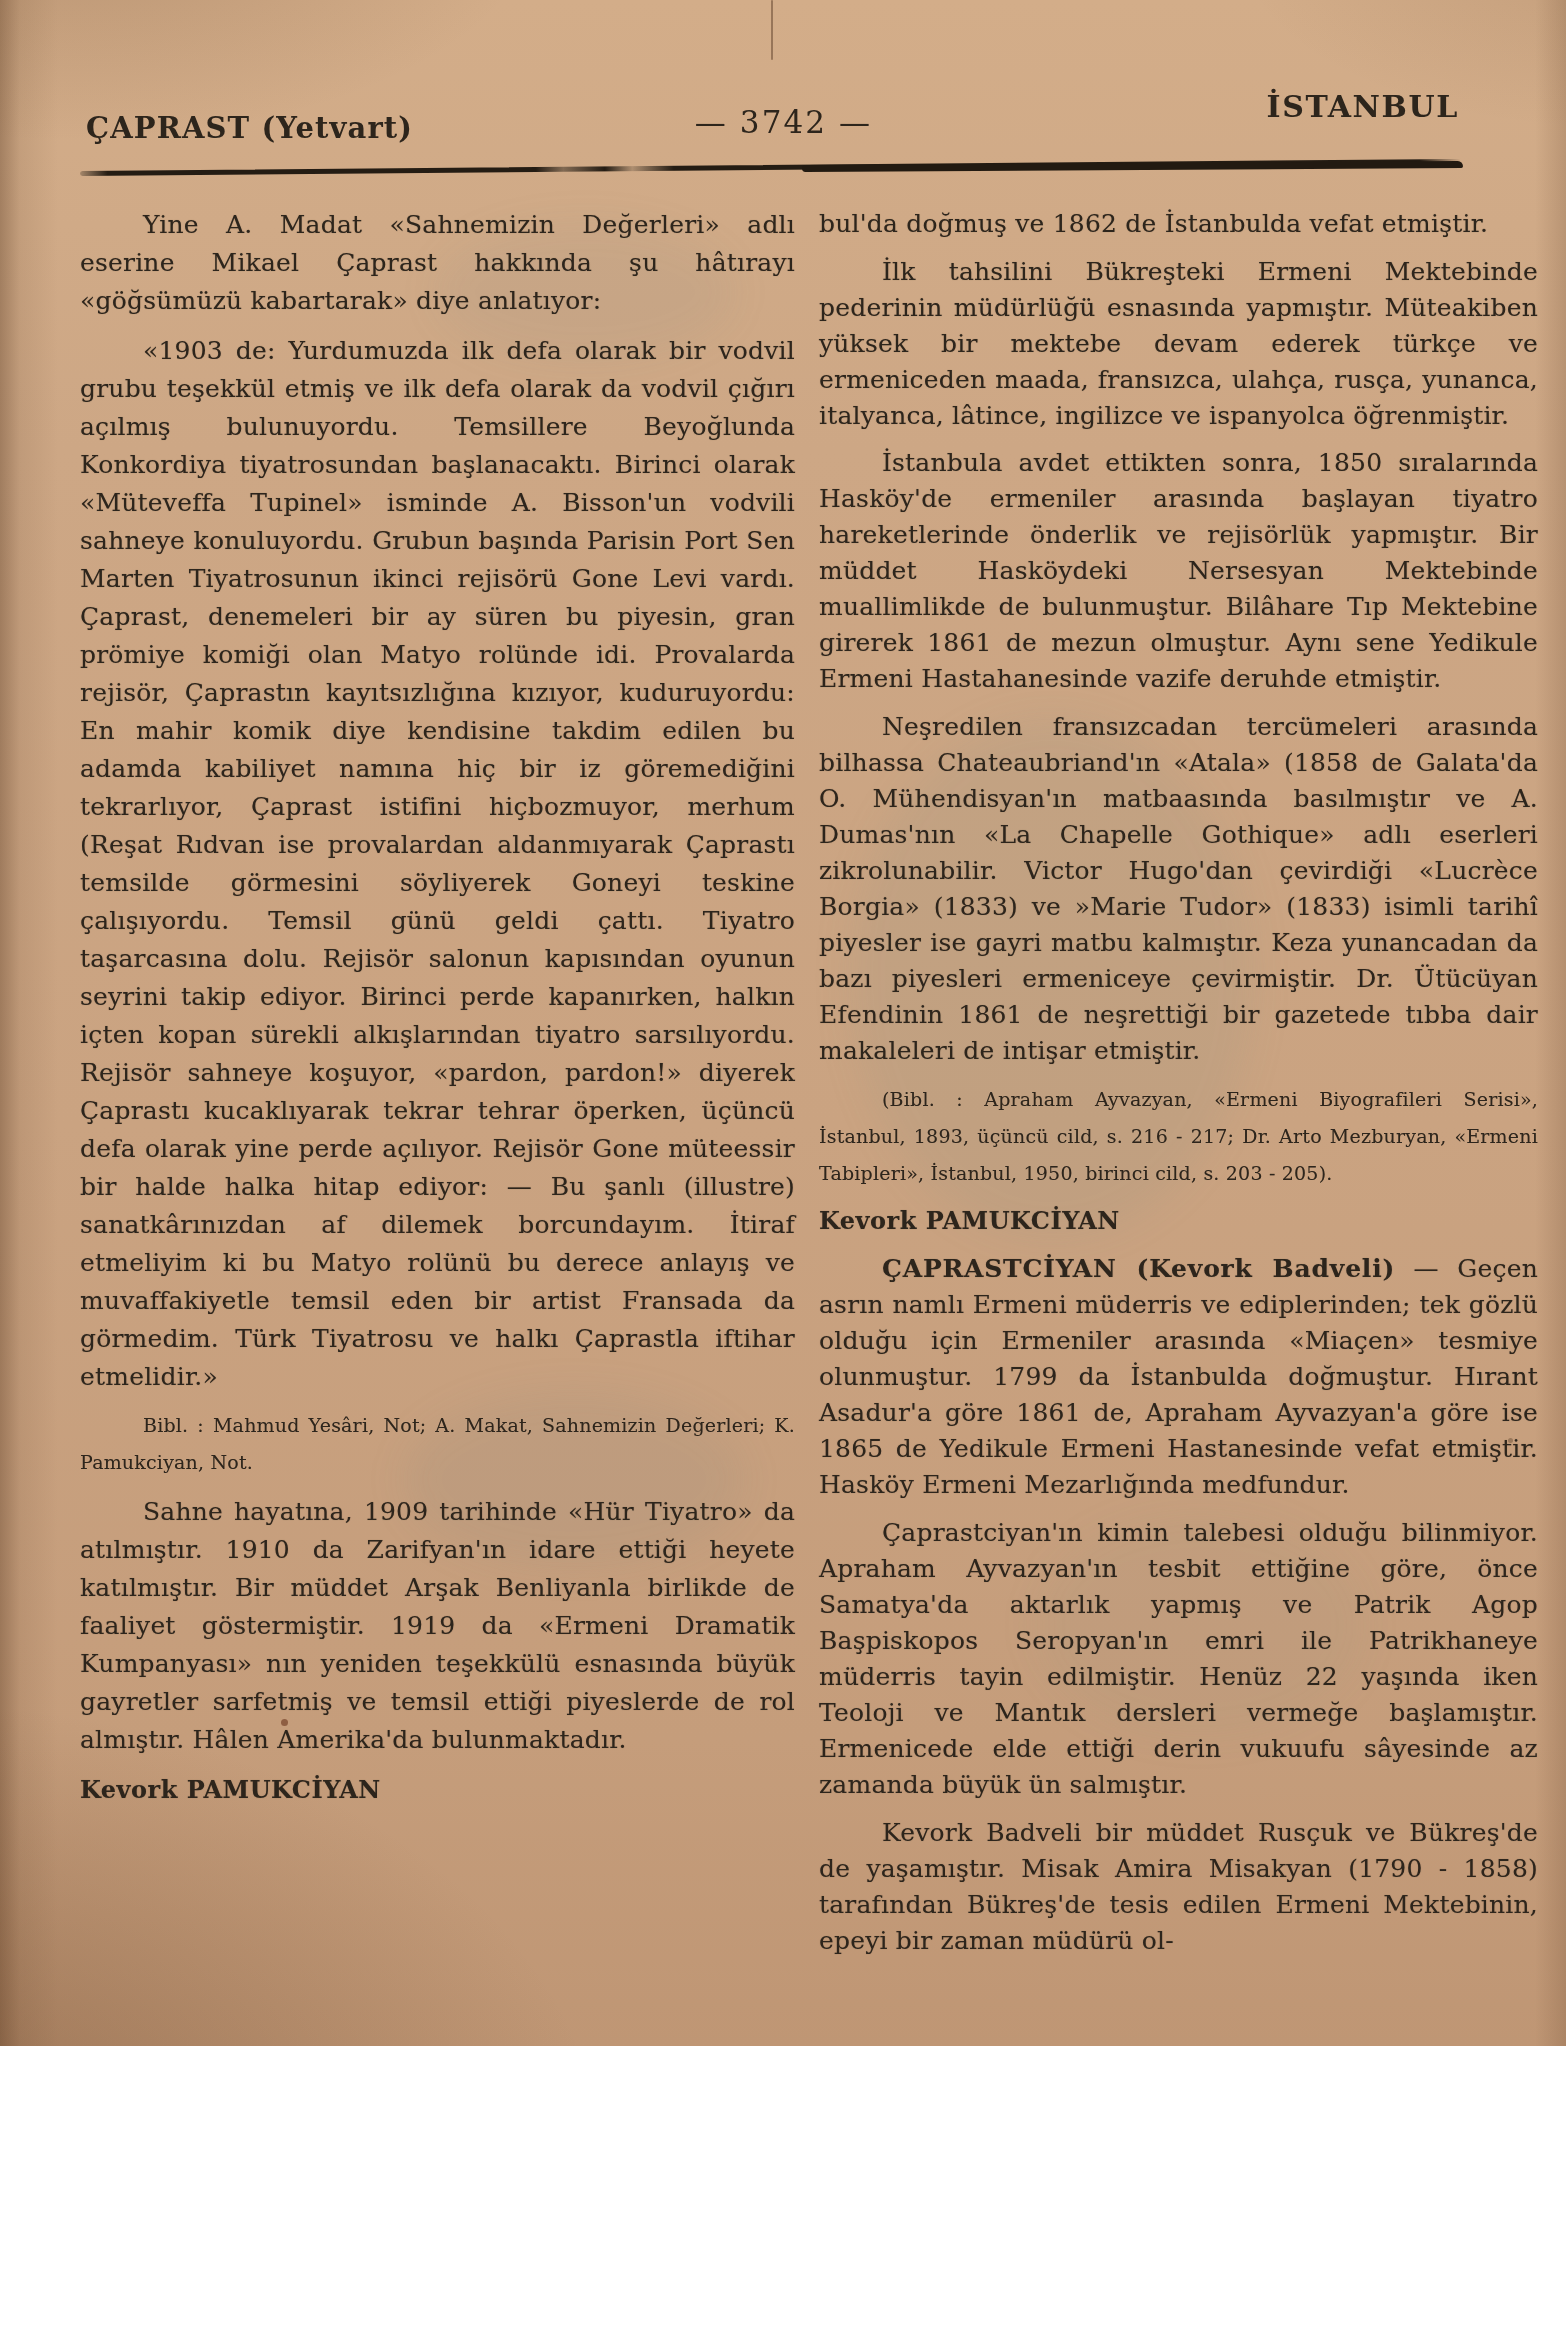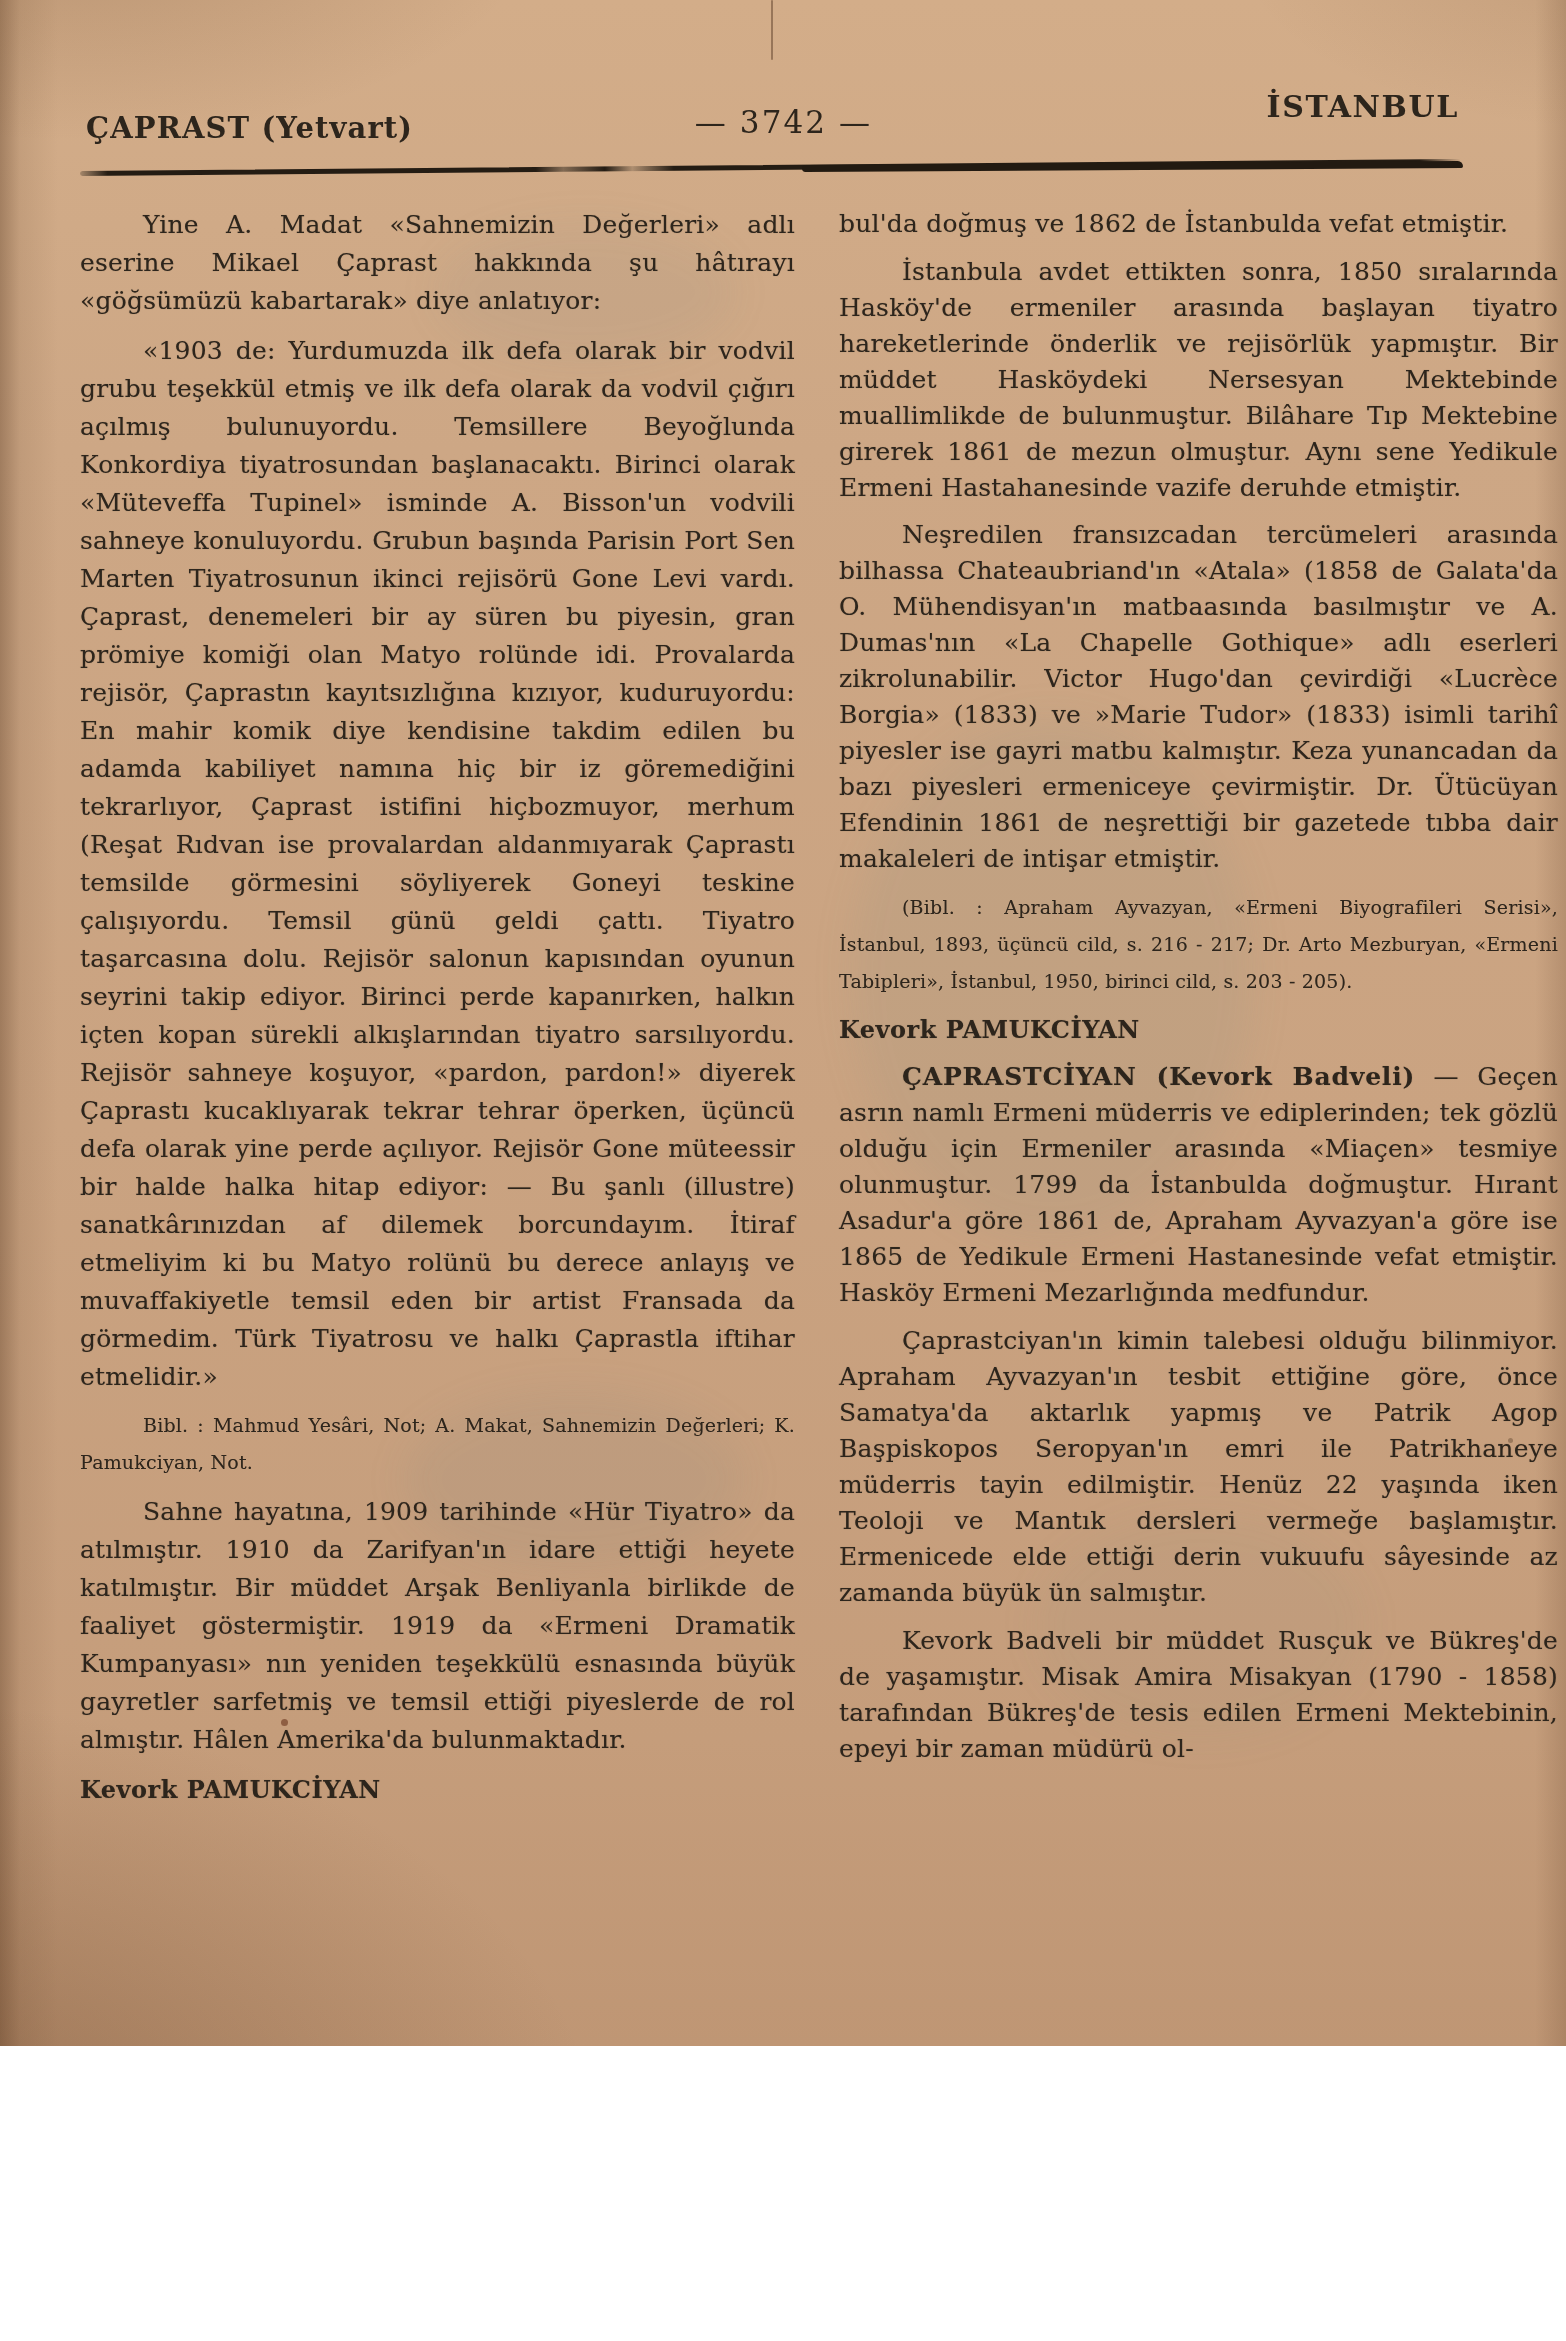--- a/index.html
+++ b/index.html
@@ -35,21 +35,21 @@
   .rule{position:absolute;left:80px;top:171px;width:1381px;height:5.3px;
     transform:rotate(-0.5deg);transform-origin:left center;border-radius:3.2px;
     background:linear-gradient(90deg,
       rgba(36,28,19,.25) 0%, #241c13 2%, #241c13 33%,
       rgba(36,28,19,.45) 35%, #241c13 38%, rgba(36,28,19,.2) 40%,
       #241c13 43%, #241c13 97%, rgba(36,28,19,0) 100%);
   }
   .rule2{position:absolute;left:802px;top:163px;width:661px;height:7.4px;
     transform:rotate(-0.35deg);border-radius:4.3px 6.4px 2.1px 4.3px;background:#221a11;}
 
-  main{position:absolute;left:80px;top:206px;display:flex;gap:44px;}
+  main{position:absolute;left:80px;top:206px;display:flex;gap:24px;}
   .col{text-align:justify;font-size:25px;letter-spacing:0.2px;
        text-shadow:0 0 1.1px rgba(45,37,28,.30);}
   .col-left{width:715px;line-height:38px;}
   .col-right{width:719px;line-height:36px;}
   .col p{margin:0 0 11.7px 0;}
   .col p.indent{text-indent:63px;}
   .col p.bibl{font-size:19px;line-height:37px;text-shadow:0 0 0.5px rgba(45,37,28,.25);}
   .col p.signature{text-align:left;font-weight:bold;font-size:24px;padding-right:49px;letter-spacing:0.5px;margin-top:3.2px;}
   .col p b{letter-spacing:0.8px;margin-top:20px;}
 </style>
@@ -76,20 +76,21 @@
   <main>
     <section class="col col-left">
         <p class="body indent">Yine A. Madat «Sahnemizin Değerleri» adlı eserine Mikael Çaprast hakkında şu hâtırayı «göğsümüzü kabartarak» diye anlatıyor:</p>
         <p class="body indent">«1903 de: Yurdumuzda ilk defa olarak bir vodvil grubu teşekkül etmiş ve ilk defa olarak da vodvil çığırı açılmış bulunuyordu. Temsillere Beyoğlunda Konkordiya tiyatrosundan başlanacaktı. Birinci olarak «Müteveffa Tupinel» isminde A. Bisson'un vodvili sahneye konuluyordu. Grubun başında Parisin Port Sen Marten Tiyatrosunun ikinci rejisörü Gone Levi vardı. Çaprast, denemeleri bir ay süren bu piyesin, gran prömiye komiği olan Matyo rolünde idi. Provalarda rejisör, Çaprastın kayıtsızlığına kızıyor, kuduruyordu: En mahir komik diye kendisine takdim edilen bu adamda kabiliyet namına hiç bir iz göremediğini tekrarlıyor, Çaprast istifini hiçbozmuyor, merhum (Reşat Rıdvan ise provalardan aldanmıyarak Çaprastı temsilde görmesini söyliyerek Goneyi teskine çalışıyordu. Temsil günü geldi çattı. Tiyatro taşarcasına dolu. Rejisör salonun kapısından oyunun seyrini takip ediyor. Birinci perde kapanırken, halkın içten kopan sürekli alkışlarından tiyatro sarsılıyordu. Rejisör sahneye koşuyor, «pardon, pardon!» diyerek Çaprastı kucaklıyarak tekrar tehrar öperken, üçüncü defa olarak yine perde açılıyor. Rejisör Gone müteessir bir halde halka hitap ediyor: — Bu şanlı (illustre) sanatkârınızdan af dilemek borcundayım. İtiraf etmeliyim ki bu Matyo rolünü bu derece anlayış ve muvaffakiyetle temsil eden bir artist Fransada da görmedim. Türk Tiyatrosu ve halkı Çaprastla iftihar etmelidir.»</p>
         <p class="bibl indent">Bibl. : Mahmud Yesâri, Not; A. Makat, Sahnemizin Değerleri; K. Pamukciyan, Not.</p>
         <p class="body indent">Sahne hayatına, 1909 tarihinde «Hür Tiyatro» da atılmıştır. 1910 da Zarifyan'ın idare ettiği heyete katılmıştır. Bir müddet Arşak Benliyanla birlikde de faaliyet göstermiştir. 1919 da «Ermeni Dramatik Kumpanyası» nın yeniden teşekkülü esnasında büyük gayretler sarfetmiş ve temsil ettiği piyeslerde de rol almıştır. Hâlen Amerika'da bulunmaktadır.</p>
         <p class="signature">Kevork PAMUKCİYAN</p>
       </section>
     <section class="col col-right">
         <p class="body">bul'da doğmuş ve 1862 de İstanbulda vefat etmiştir.</p>
+        <p class="body indent">İlk tahsilini Bükreşteki Ermeni Mektebinde pederinin müdürlüğü esnasında yapmıştır. Müteakiben yüksek bir mektebe devam ederek türkçe ve ermeniceden maada, fransızca, ulahça, rusça, yunanca, italyanca, lâtince, ingilizce ve ispanyolca öğrenmiştir.</p>
         <p class="body indent">İstanbula avdet ettikten sonra, 1850 sıralarında Hasköy'de ermeniler arasında başlayan tiyatro hareketlerinde önderlik ve rejisörlük yapmıştır. Bir müddet Hasköydeki Nersesyan Mektebinde muallimlikde de bulunmuştur. Bilâhare Tıp Mektebine girerek 1861 de mezun olmuştur. Aynı sene Yedikule Ermeni Hastahanesinde vazife deruhde etmiştir.</p>
         <p class="body indent">Neşredilen fransızcadan tercümeleri arasında bilhassa Chateaubriand'ın «Atala» (1858 de Galata'da O. Mühendisyan'ın matbaasında basılmıştır ve A. Dumas'nın «La Chapelle Gothique» adlı eserleri zikrolunabilir. Victor Hugo'dan çevirdiği «Lucrèce Borgia» (1833) ve »Marie Tudor» (1833) isimli tarihî piyesler ise gayri matbu kalmıştır. Keza yunancadan da bazı piyesleri ermeniceye çevirmiştir. Dr. Ütücüyan Efendinin 1861 de neşrettiği bir gazetede tıbba dair makaleleri de intişar etmiştir.</p>
         <p class="bibl indent">(Bibl. : Apraham Ayvazyan, «Ermeni Biyografileri Serisi», İstanbul, 1893, üçüncü cild, s. 216 - 217; Dr. Arto Mezburyan, «Ermeni Tabipleri», İstanbul, 1950, birinci cild, s. 203 - 205).</p>
         <p class="signature">Kevork PAMUKCİYAN</p>
         <p class="entry indent"><b>ÇAPRASTCİYAN (Kevork Badveli)</b> — Geçen asrın namlı Ermeni müderris ve ediplerinden; tek gözlü olduğu için Ermeniler arasında «Miaçen» tesmiye olunmuştur. 1799 da İstanbulda doğmuştur. Hırant Asadur'a göre 1861 de, Apraham Ayvazyan'a göre ise 1865 de Yedikule Ermeni Hastanesinde vefat etmiştir. Hasköy Ermeni Mezarlığında medfundur.</p>
         <p class="body indent">Çaprastciyan'ın kimin talebesi olduğu bilinmiyor. Apraham Ayvazyan'ın tesbit ettiğine göre, önce Samatya'da aktarlık yapmış ve Patrik Agop Başpiskopos Seropyan'ın emri ile Patrikhaneye müderris tayin edilmiştir. Henüz 22 yaşında iken Teoloji ve Mantık dersleri vermeğe başlamıştır. Ermenicede elde ettiği derin vukuufu sâyesinde az zamanda büyük ün salmıştır.</p>
         <p class="body indent">Kevork Badveli bir müddet Rusçuk ve Bükreş'de de yaşamıştır. Misak Amira Misakyan (1790 - 1858) tarafından Bükreş'de tesis edilen Ermeni Mektebinin, epeyi bir zaman müdürü ol-</p>
       </section>
   </main>
 </div>

